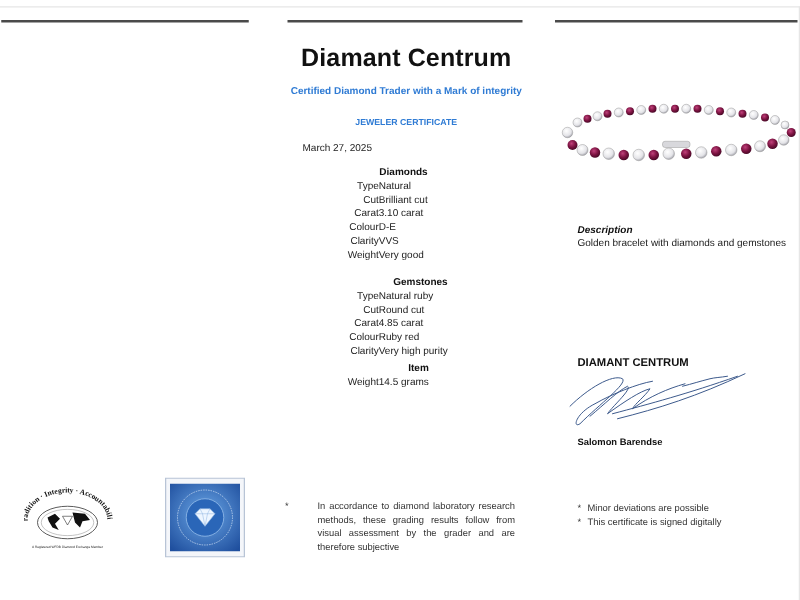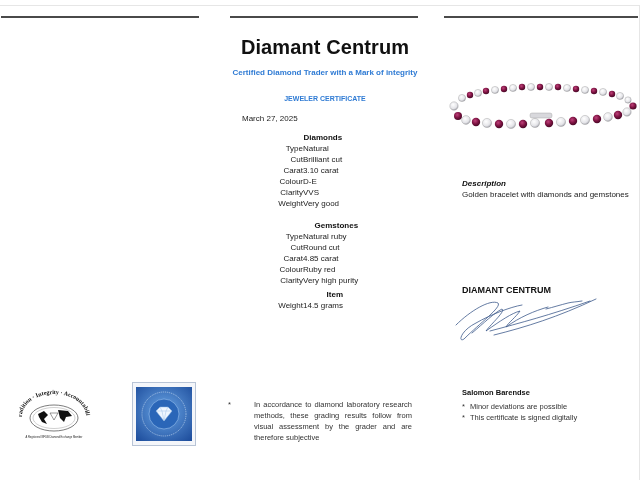--- a/index.html
+++ b/index.html
@@ -32,21 +32,21 @@
   .sec-gems { top:220px; }
   .sec-item { top:289px; }
 
   .bracelet { position:absolute; left:446px; top:70px; width:192px; height:80px; }
   .desc { position:absolute; left:462px; top:178px; font-size:8px; }
   .desc .h { font-weight:bold; color:#111; height:11px; line-height:11px;font-style:italic; }
   .desc .t { color:#222; height:11px; line-height:11px; }
 
   .sig-company { position:absolute; left:462px; top:285px; font-size:9px; font-weight:bold; color:#111; }
   .signature { position:absolute; left:450px; top:293px; width:150px; height:50px; }
-  .sig-name { position:absolute; left:462px; top:349px; font-size:7.5px; font-weight:bold; color:#111;margin-top:39px; }
+  .sig-name { position:absolute; left:462px; top:349px; font-size:7.5px; font-weight:bold; color:#111; }
 
   .logo-ring { position:absolute; left:14px; top:386px; width:80px; height:56px; }
   .logo-seal { position:absolute; left:132px; top:382px; width:64px; height:64px; }
 
   .note-left { position:absolute; left:228px; top:399px; width:184px; font-size:7.5px; color:#333; line-height:11px; }
   .note-left .bul { position:absolute; left:0; top:0; }
   .note-left .txt { margin-left:26px; text-align:justify; text-align-last:left; }
   .notes-right { position:absolute; left:462px; top:402px; font-size:7.5px; color:#333; }
   .notes-right .li { height:10.5px; line-height:10.5px; }
   .notes-right .li .bul { display:inline-block; width:8px; }

